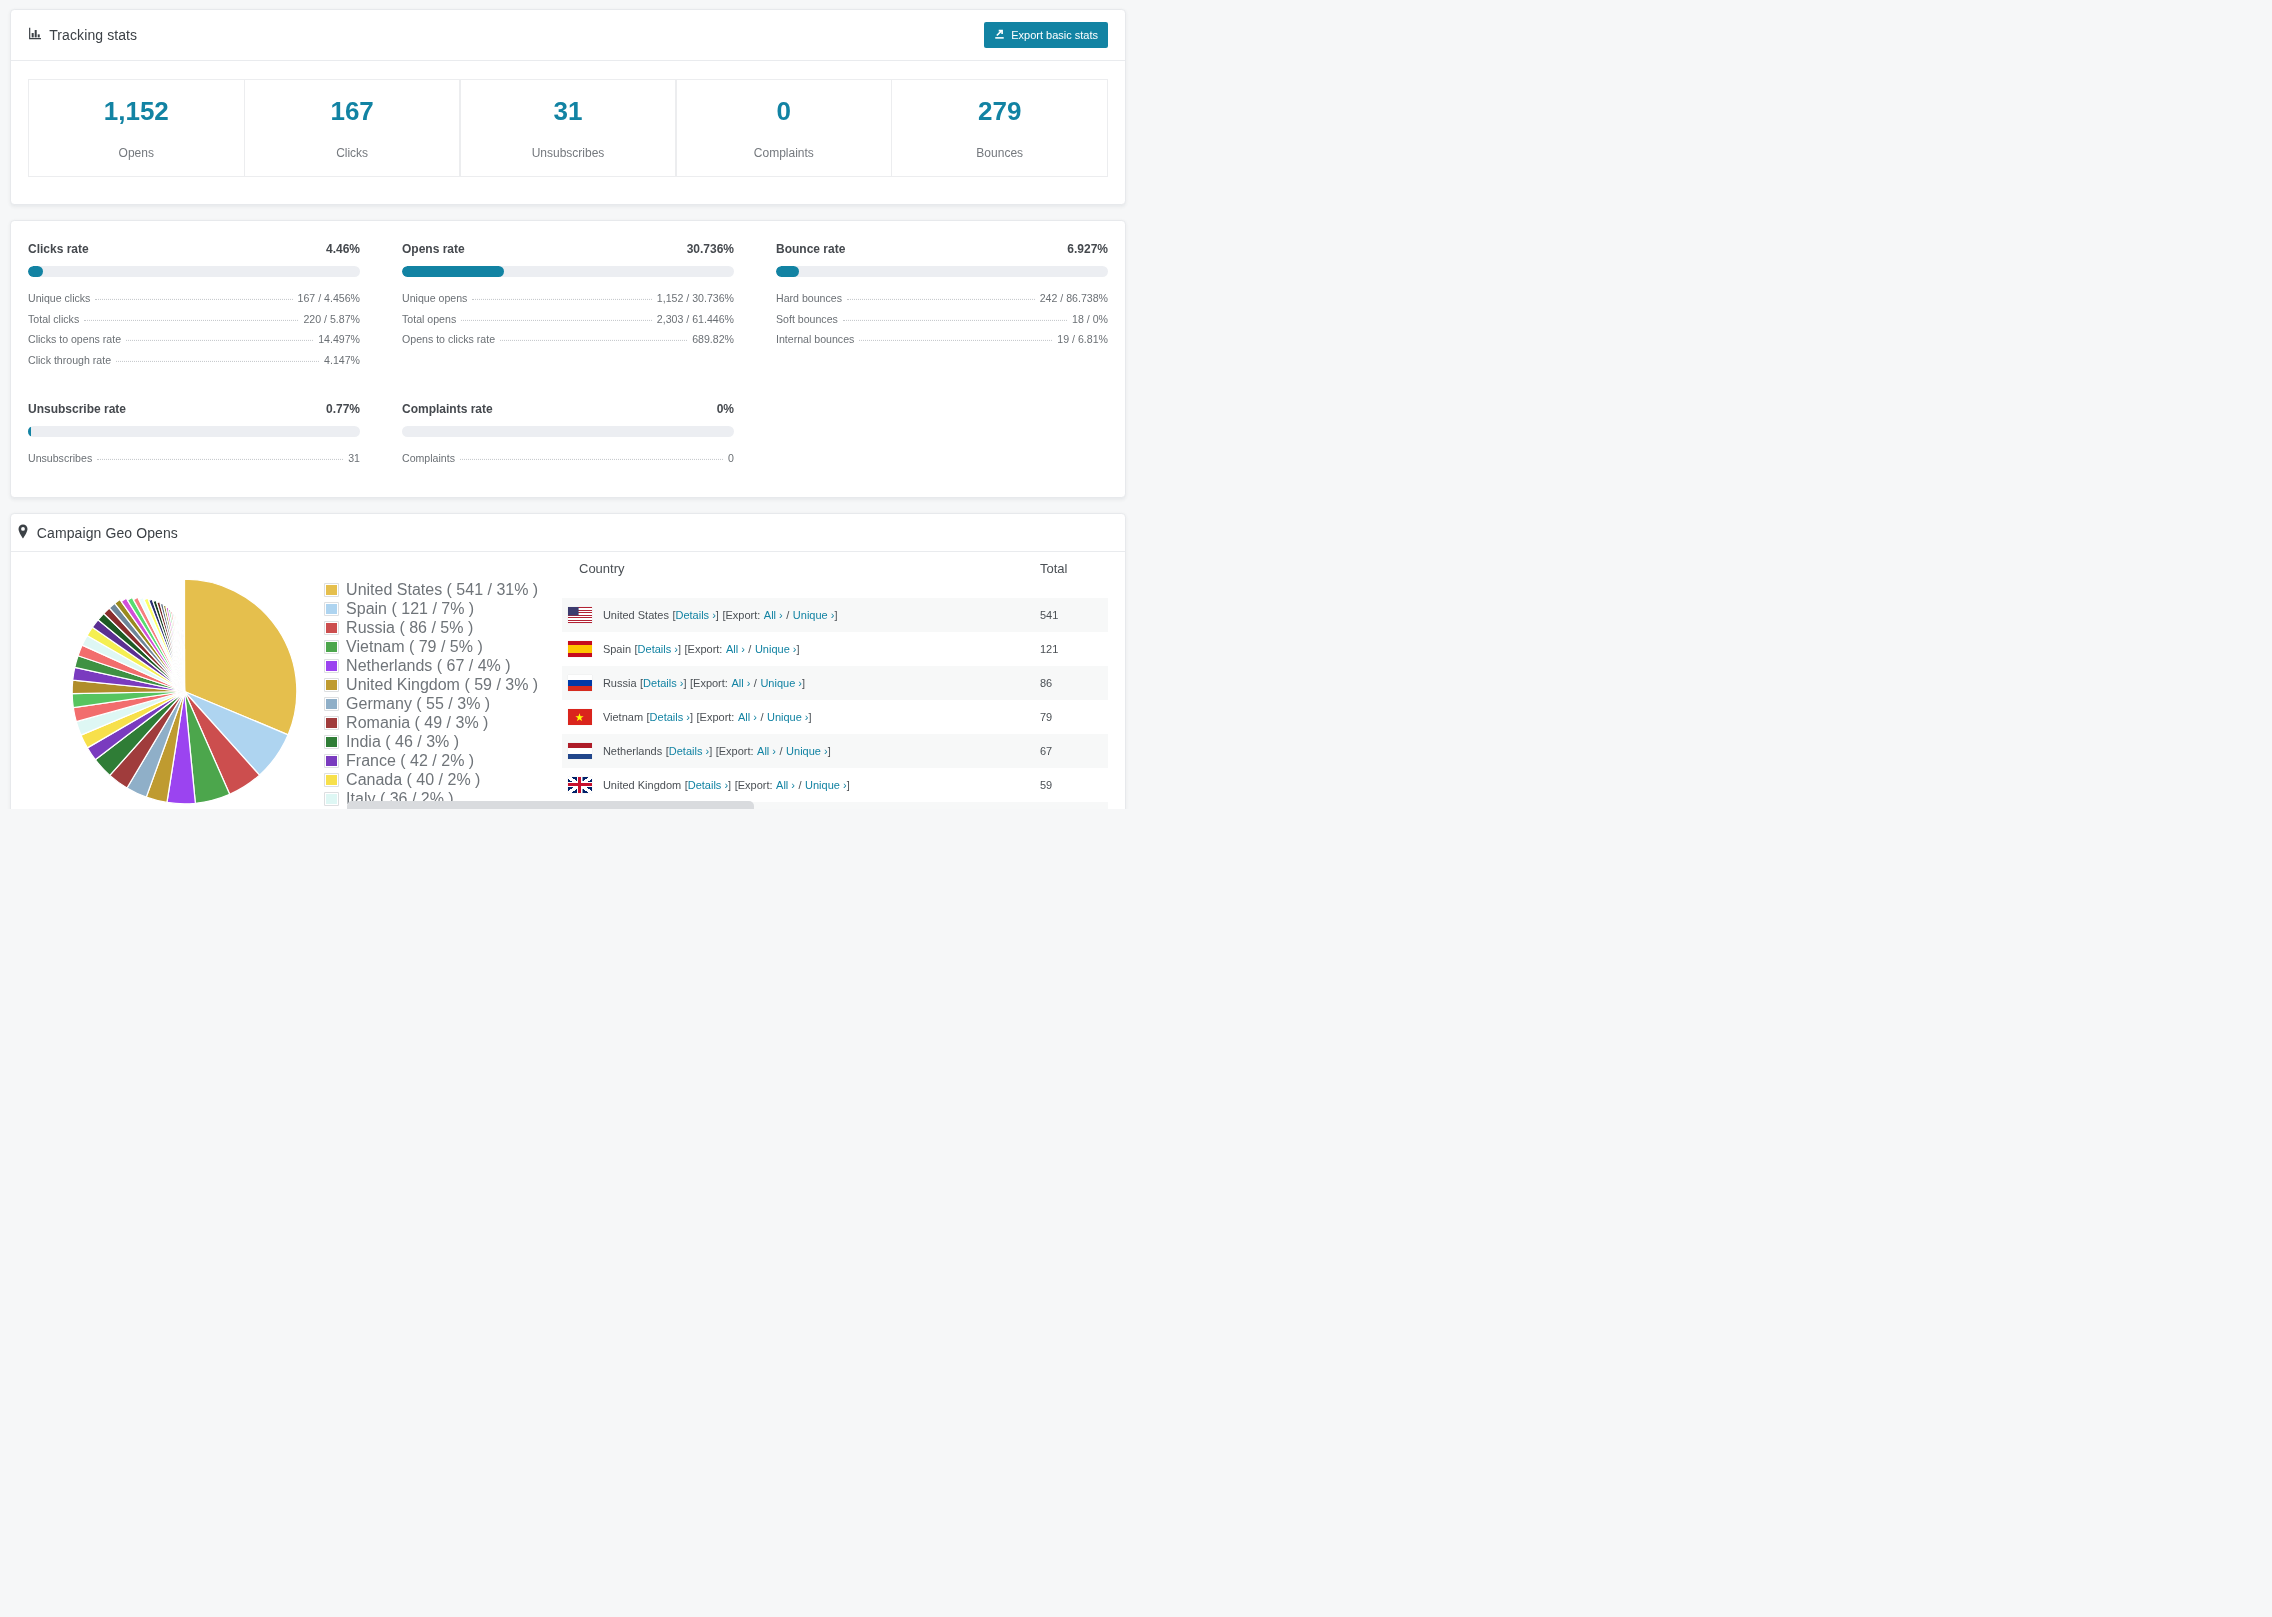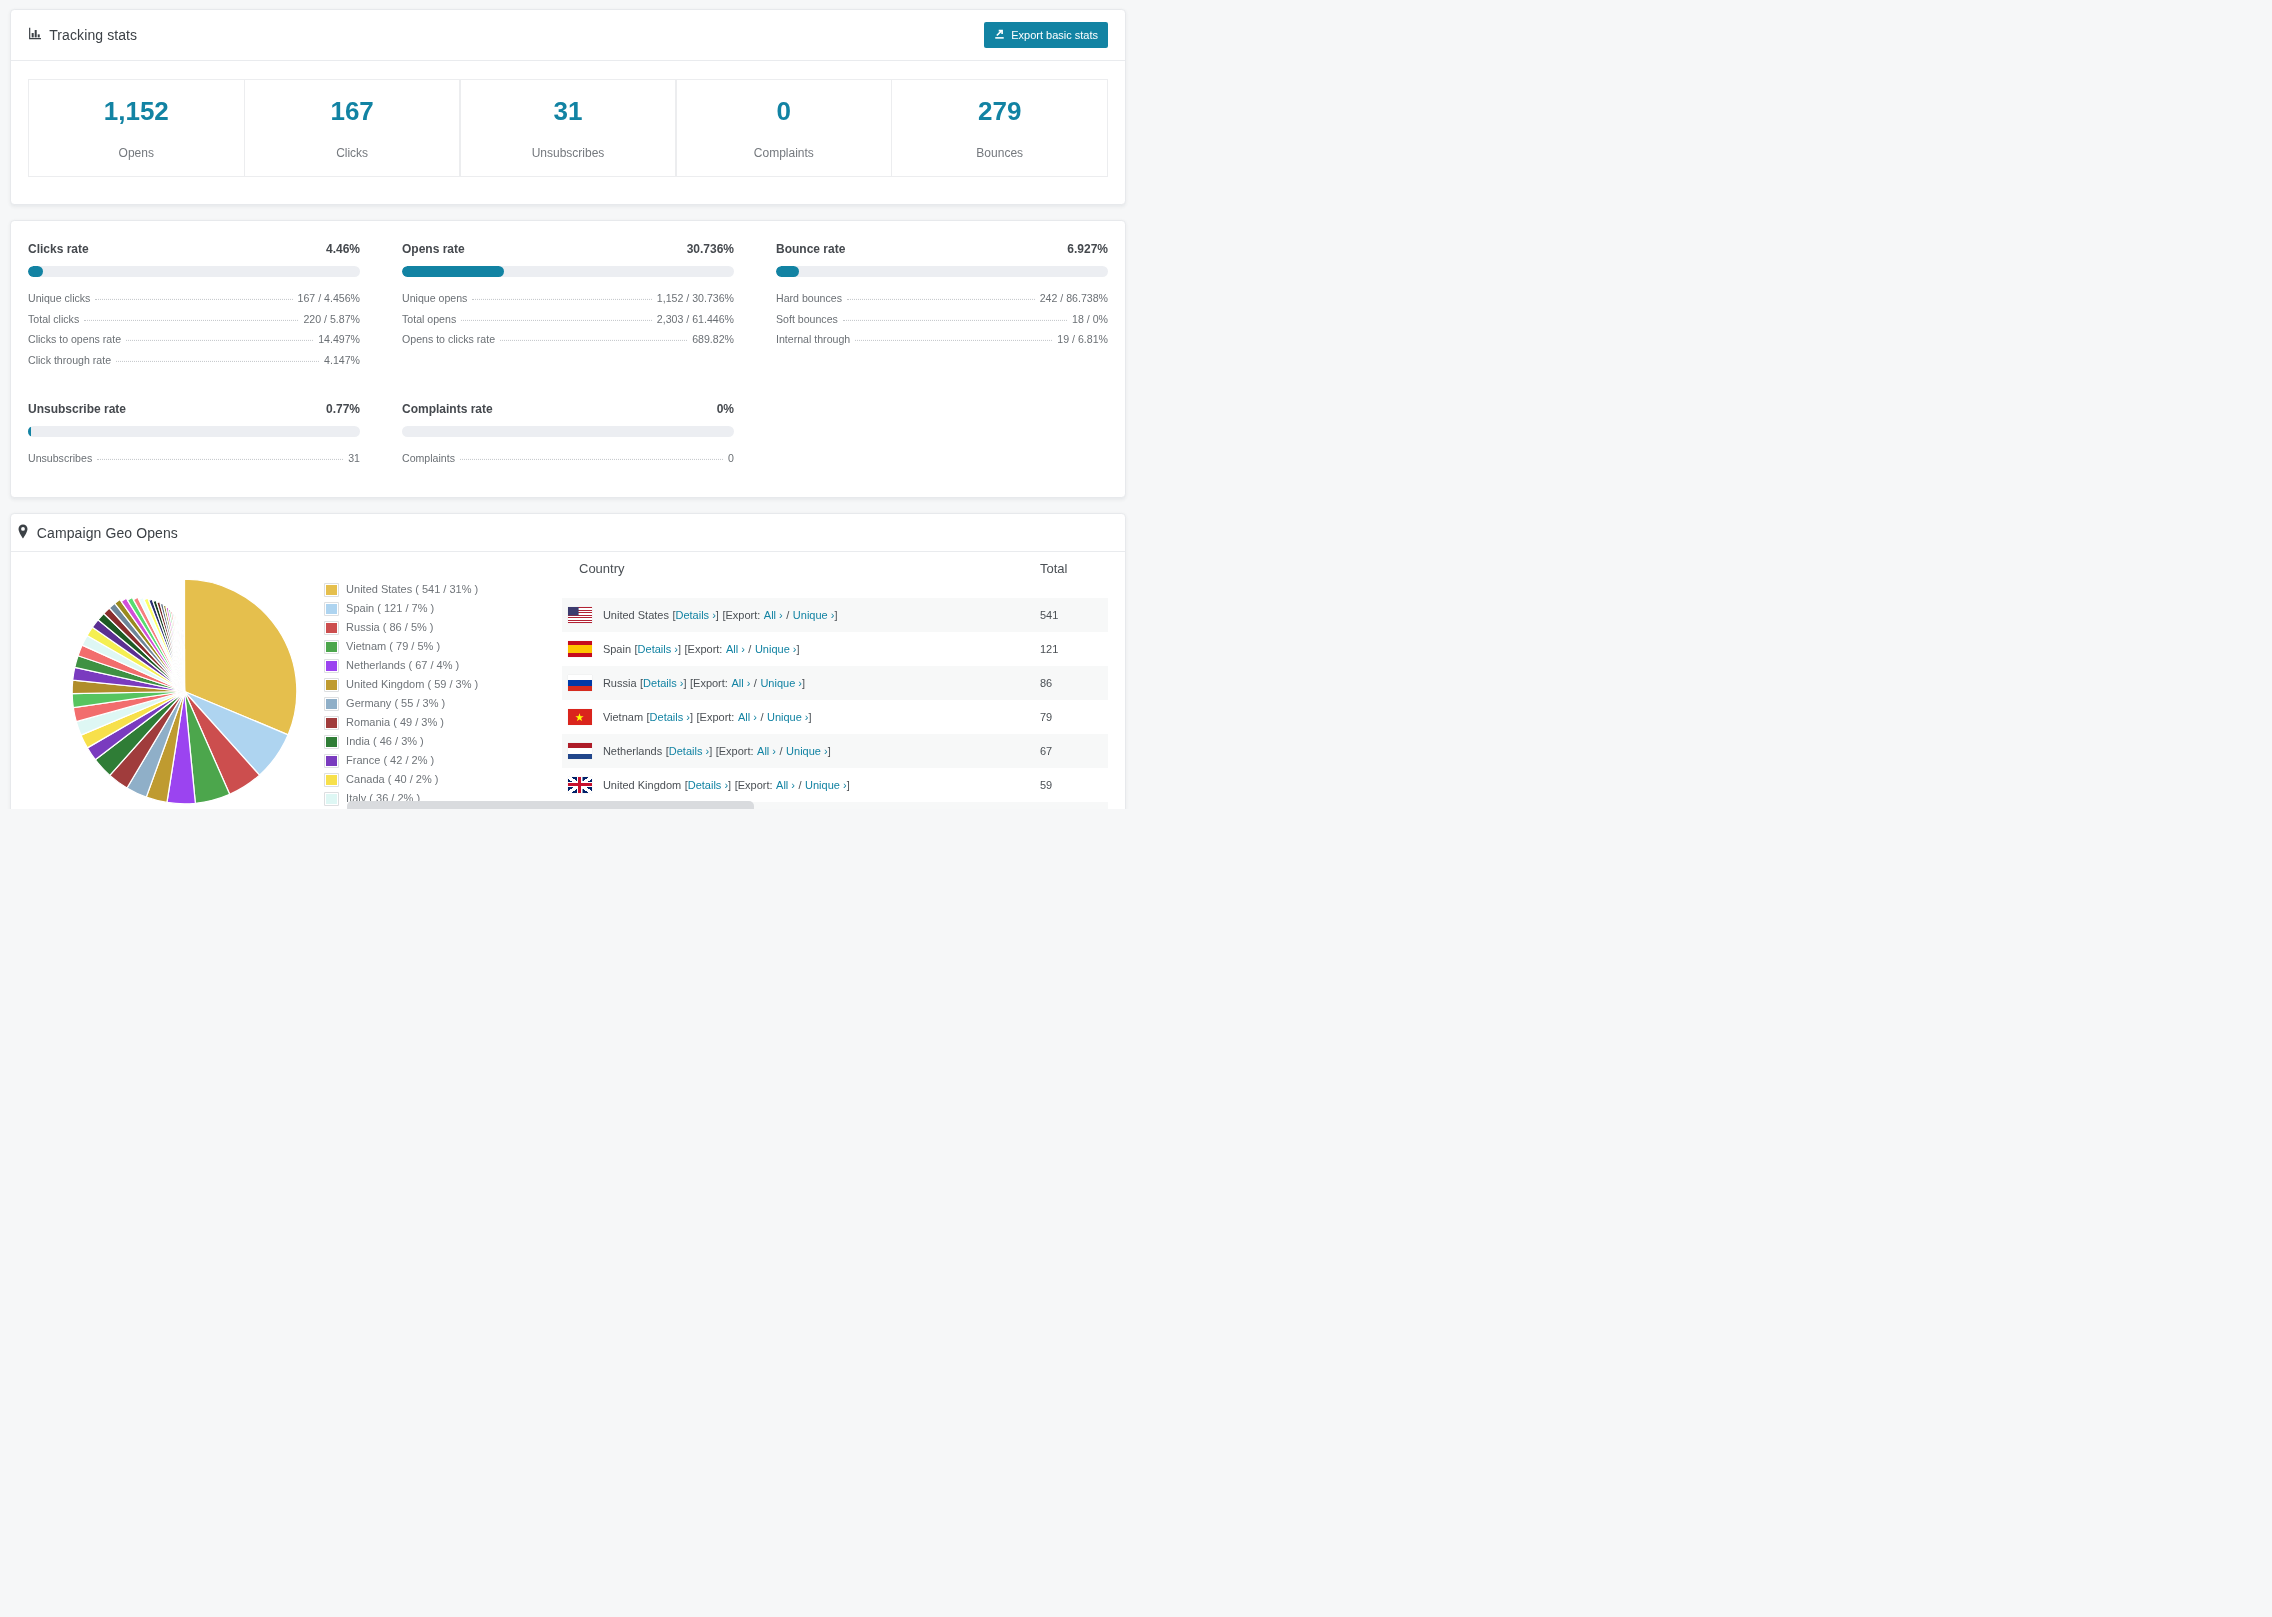--- a/index.html
+++ b/index.html
@@ -45,21 +45,21 @@
   .progress{height:11.3px;background:#eceef2;border-radius:5.6px;margin:9.2px 0 15.5px;overflow:hidden;}
   .progress-fill{height:100%;background:var(--accent,#1283a3);border-radius:5.6px;}
   .rate-row{display:flex;align-items:baseline;font-size:10.6px;color:#6b7075;height:20.5px;}
   .rate-row .leader{flex:1;border-bottom:0.7px dotted #c3c6c9;margin:0 5px;transform:translateY(-2.1px);}
   .rate-row .rv{white-space:nowrap;}
   
   .card.geo{height:308px;overflow:hidden;}
   .geo-content{display:flex;padding:0 17px;}
   .pie-wrap{width:233px;flex:none;margin:22.6px 0 0 40px;}
   .legend{list-style:none;margin:28px 0 0 24px;padding:0;width:237px;flex:none;}
-  .legend li{display:flex;align-items:center;gap:8.5px;font-size:11px;color:#6f7479;line-height:19px;white-space:nowrap;}
+  .legend li{display:flex;align-items:center;gap:8.5px;font-size:16px;color:#6f7479;line-height:19px;white-space:nowrap;}
   .swatch{width:10.6px;height:10.6px;flex:none;border:0.7px solid #fff;box-shadow:0 0 0 0.7px #cfd2d5;}
   .geo-table{flex:1;margin-top:8.5px;}
   .t-head{display:flex;align-items:flex-start;height:37px;font-size:13px;color:#4b5055;}
   .t-head .th-country{padding-left:17px;flex:1;}
   .t-head .th-total{width:68px;flex:none;}
   .g-row{display:flex;align-items:center;height:34px;font-size:11px;color:#4b5055;}
   .g-row.stripe{background:#f7f8f8;}
   .g-country{flex:1;display:flex;align-items:center;white-space:nowrap;text-align:right;}
   .g-total{width:68px;flex:none;}
   .flag{width:24px;height:16px;flex:none;margin:0 11.3px 0 5.6px;display:inline-flex;align-items:center;justify-content:center;box-shadow:0 0 0.7px rgba(0,0,0,.25);}
@@ -213,21 +213,21 @@
                 <span class="rl">Hard bounces</span>
                 <span class="leader"></span>
                 <span class="rv">242 / 86.738%</span>
               </div>
               <div class="rate-row">
                 <span class="rl">Soft bounces</span>
                 <span class="leader"></span>
                 <span class="rv">18 / 0%</span>
               </div>
               <div class="rate-row">
-                <span class="rl">Internal through</span>
+                <span class="rl">Internal bounces</span>
                 <span class="leader"></span>
                 <span class="rv">19 / 6.81%</span>
               </div>
             </div>
         </div>
         <div class="rate-panel">
           <div class="rate-head">
               <span class="rate-title">Unsubscribe rate</span>
               <span class="rate-value">0.77%</span>
             </div>

